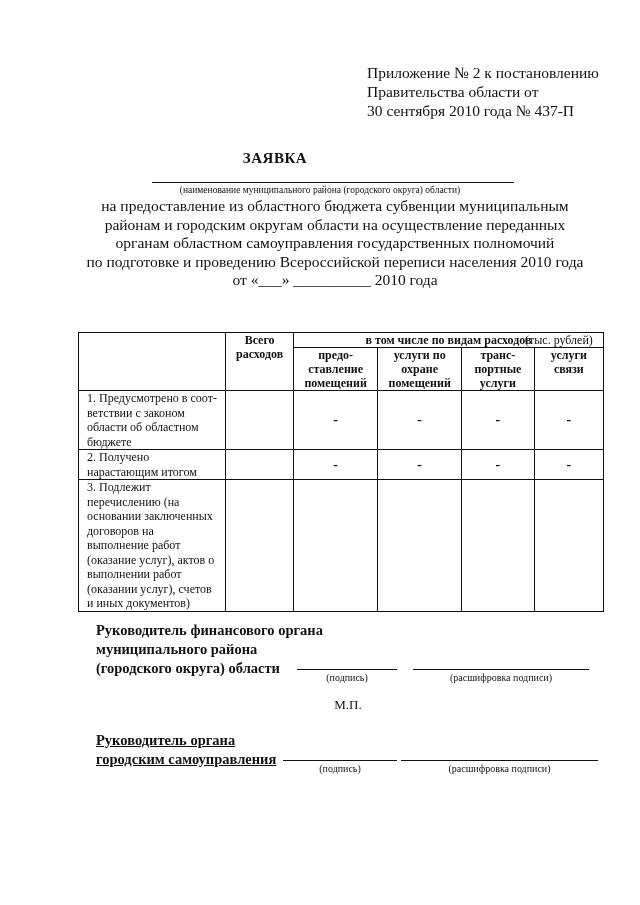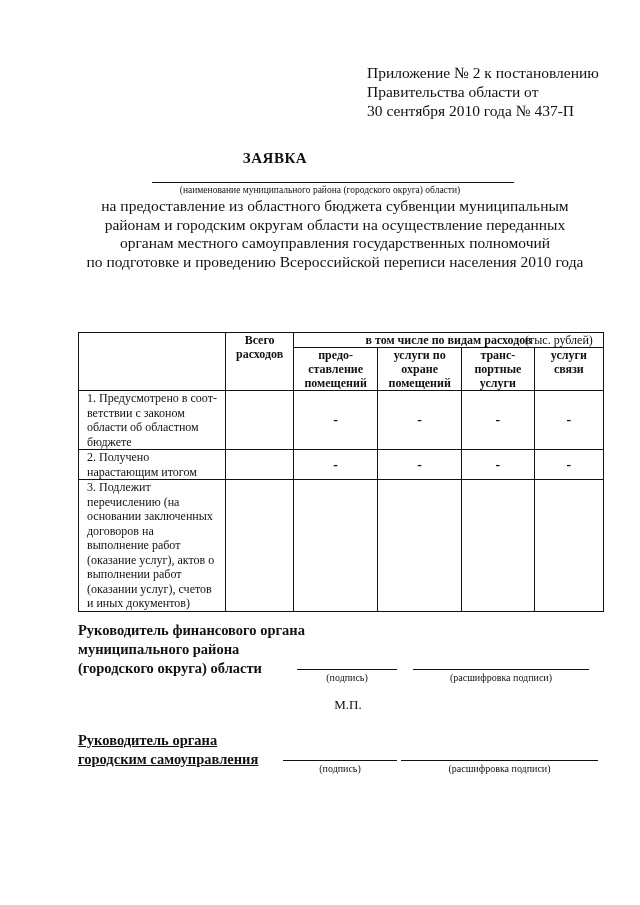--- a/index.html
+++ b/index.html
@@ -15,21 +15,21 @@
     table.grid td, table.grid th { border: 1px solid #111; padding: 0 8px; vertical-align: top; }
     table.grid th { font-weight: bold; text-align: center; line-height: 14px; }
     .c0 { width: 167px; }
     .c1 { width: 53px; }
     .c2 { width: 71px; }
     .c3 { width: 70px; }
     .c4 { width: 62px; }
     .c5 { width: 64px; }
     .rowlabel { line-height: 14.5px; text-align: left; }
     .dash { text-align: center; vertical-align: middle !important; font-weight: bold; font-size: 14px; }
-    .sig-label { left: 78px; font-weight: bold; font-size: 14.5px; line-height: 19px; }
+    .sig-label { left: 96px; font-weight: bold; font-size: 14.5px; line-height: 19px; }
     .sig-line { border-top: 1px solid #111; }
     .sig-cap { font-size: 10px; text-align: center; }
     .mp { left: 0; width: 640px; top: 697px; text-align: center; font-size: 13px; padding-left: 56px; box-sizing: border-box; }
   </style>
 </head>
 <body>
 
 <div class="abs appendix">
   <div>Приложение № 2 к постановлению</div>
   <div>Правительства области от</div>
@@ -37,22 +37,23 @@
 </div>
 
 <div class="abs title">ЗАЯВКА</div>
 
 <div class="abs name-line"></div>
 <div class="abs name-caption">(наименование муниципального района (городского округа) области)</div>
 
 <div class="abs purpose">
   <div>на предоставление из областного бюджета субвенции муниципальным</div>
   <div>районам и городским округам области на осуществление переданных</div>
-  <div>органам местного самоуправления государственных полномочий</div>
+  <div>органам областном самоуправления государственных полномочий</div>
   <div style="white-space:nowrap;margin-left:-12px;margin-right:-12px;">по подготовке и проведению Всероссийской переписи населения 2010 года</div>
+  <div>от «___» __________ 2010 года</div>
 </div>
 
 <div class="abs units">(тыс. рублей)</div>
 
 <table class="grid">
   <tbody>
       <tr>
     <th class="c0" rowspan="2"></th>
     <th class="c1" rowspan="2">Всего расходов</th>
     <th colspan="4">в том числе по видам расходов</th>

